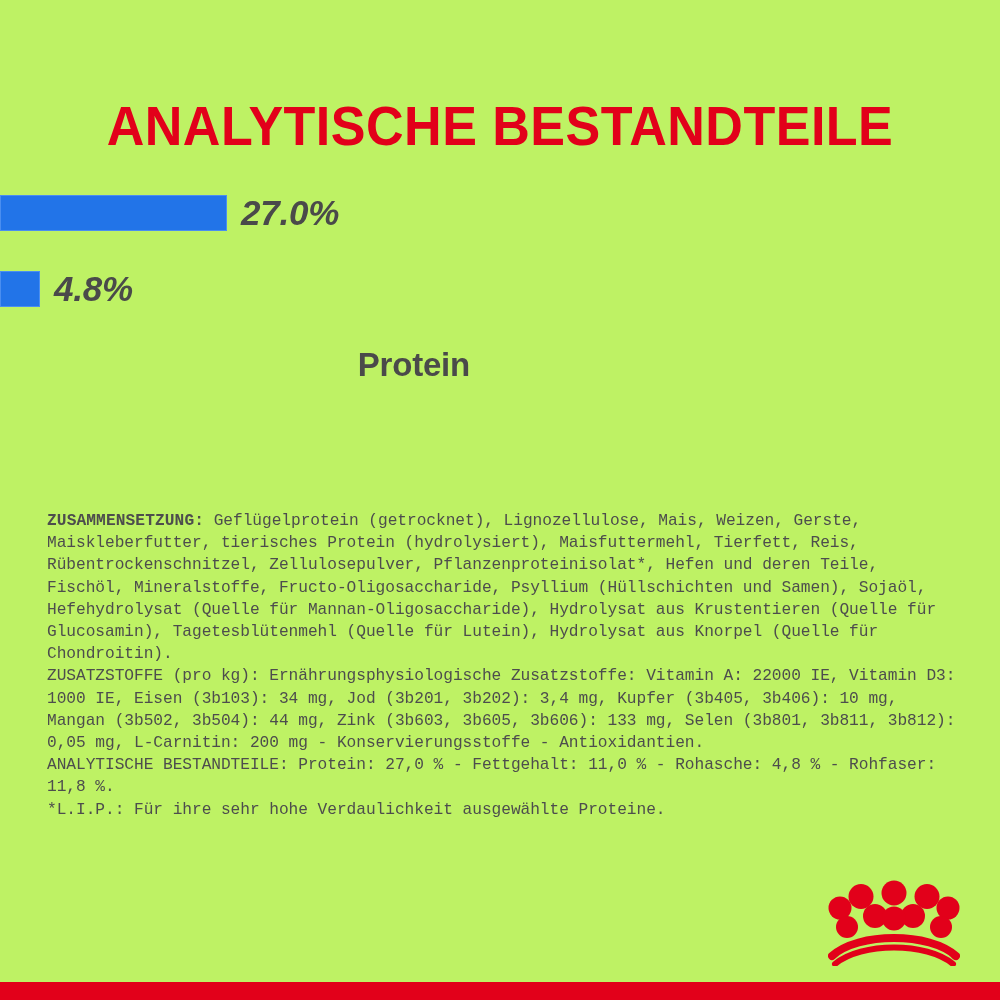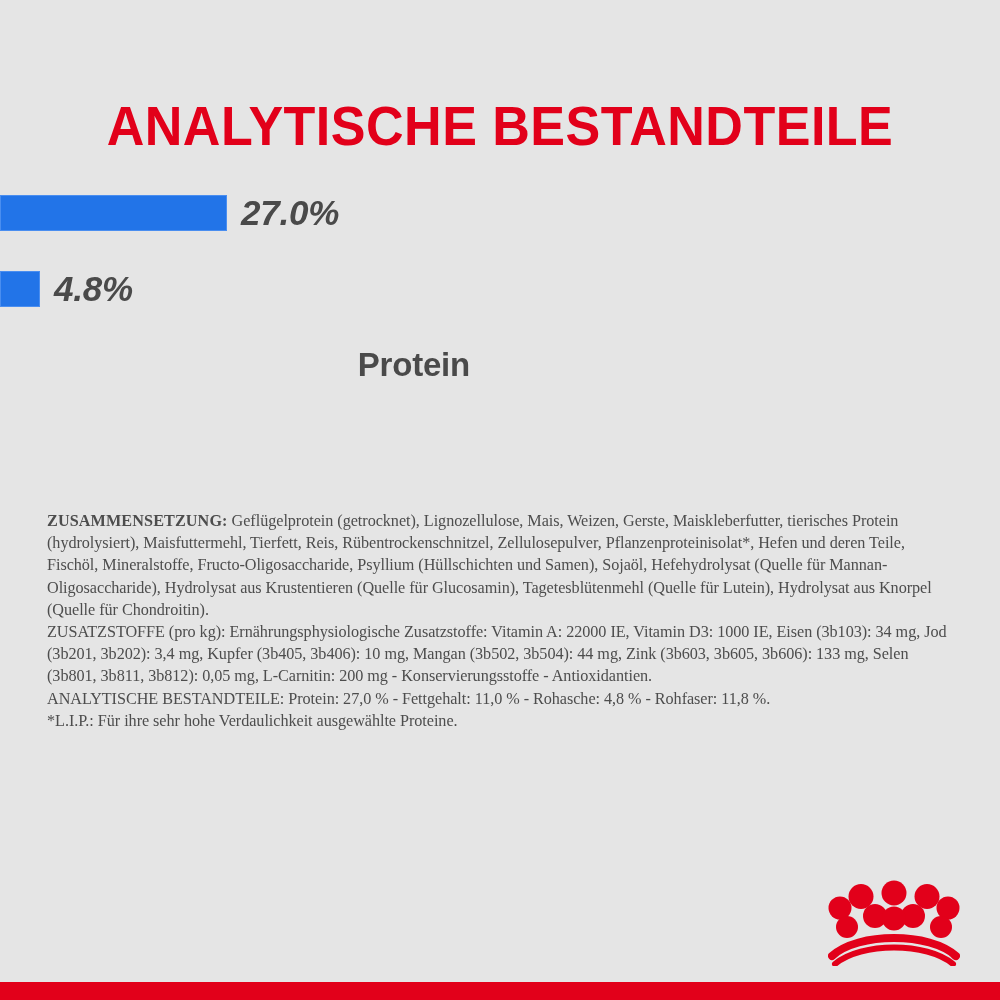--- a/index.html
+++ b/index.html
@@ -12,21 +12,21 @@
     background: #ffffff;
     font-family: "Liberation Sans", sans-serif;
     overflow: hidden;
     position: relative;
   }
 
   #page {
     position: relative;
     width: 1000px;
     height: 1000px;
-    background: #e5e5e5;
+    background: #bef264;
   }
 
   
   .title {
     position: absolute;
     top: 57px;
     left: 0;
     width: 1000px;
     text-align: center;
     color: #e2001a;
@@ -88,21 +88,21 @@
     font-style: italic;
   }
 
   
   .textblock {
     position: absolute;
     top: 510px;
     left: 47px;
     width: 910px;
     color: #4d4d4d;
-    font-family: Liberation Serif, serif;
+    font-family: Liberation Mono, monospace;
     font-size: 16.2px;
     line-height: 22.2px;
     letter-spacing: -0.05px;
   }
   .textblock p {
     margin: 0;
   }
   .textblock .lead {
     font-weight: bold;
     letter-spacing: 0.1px;

